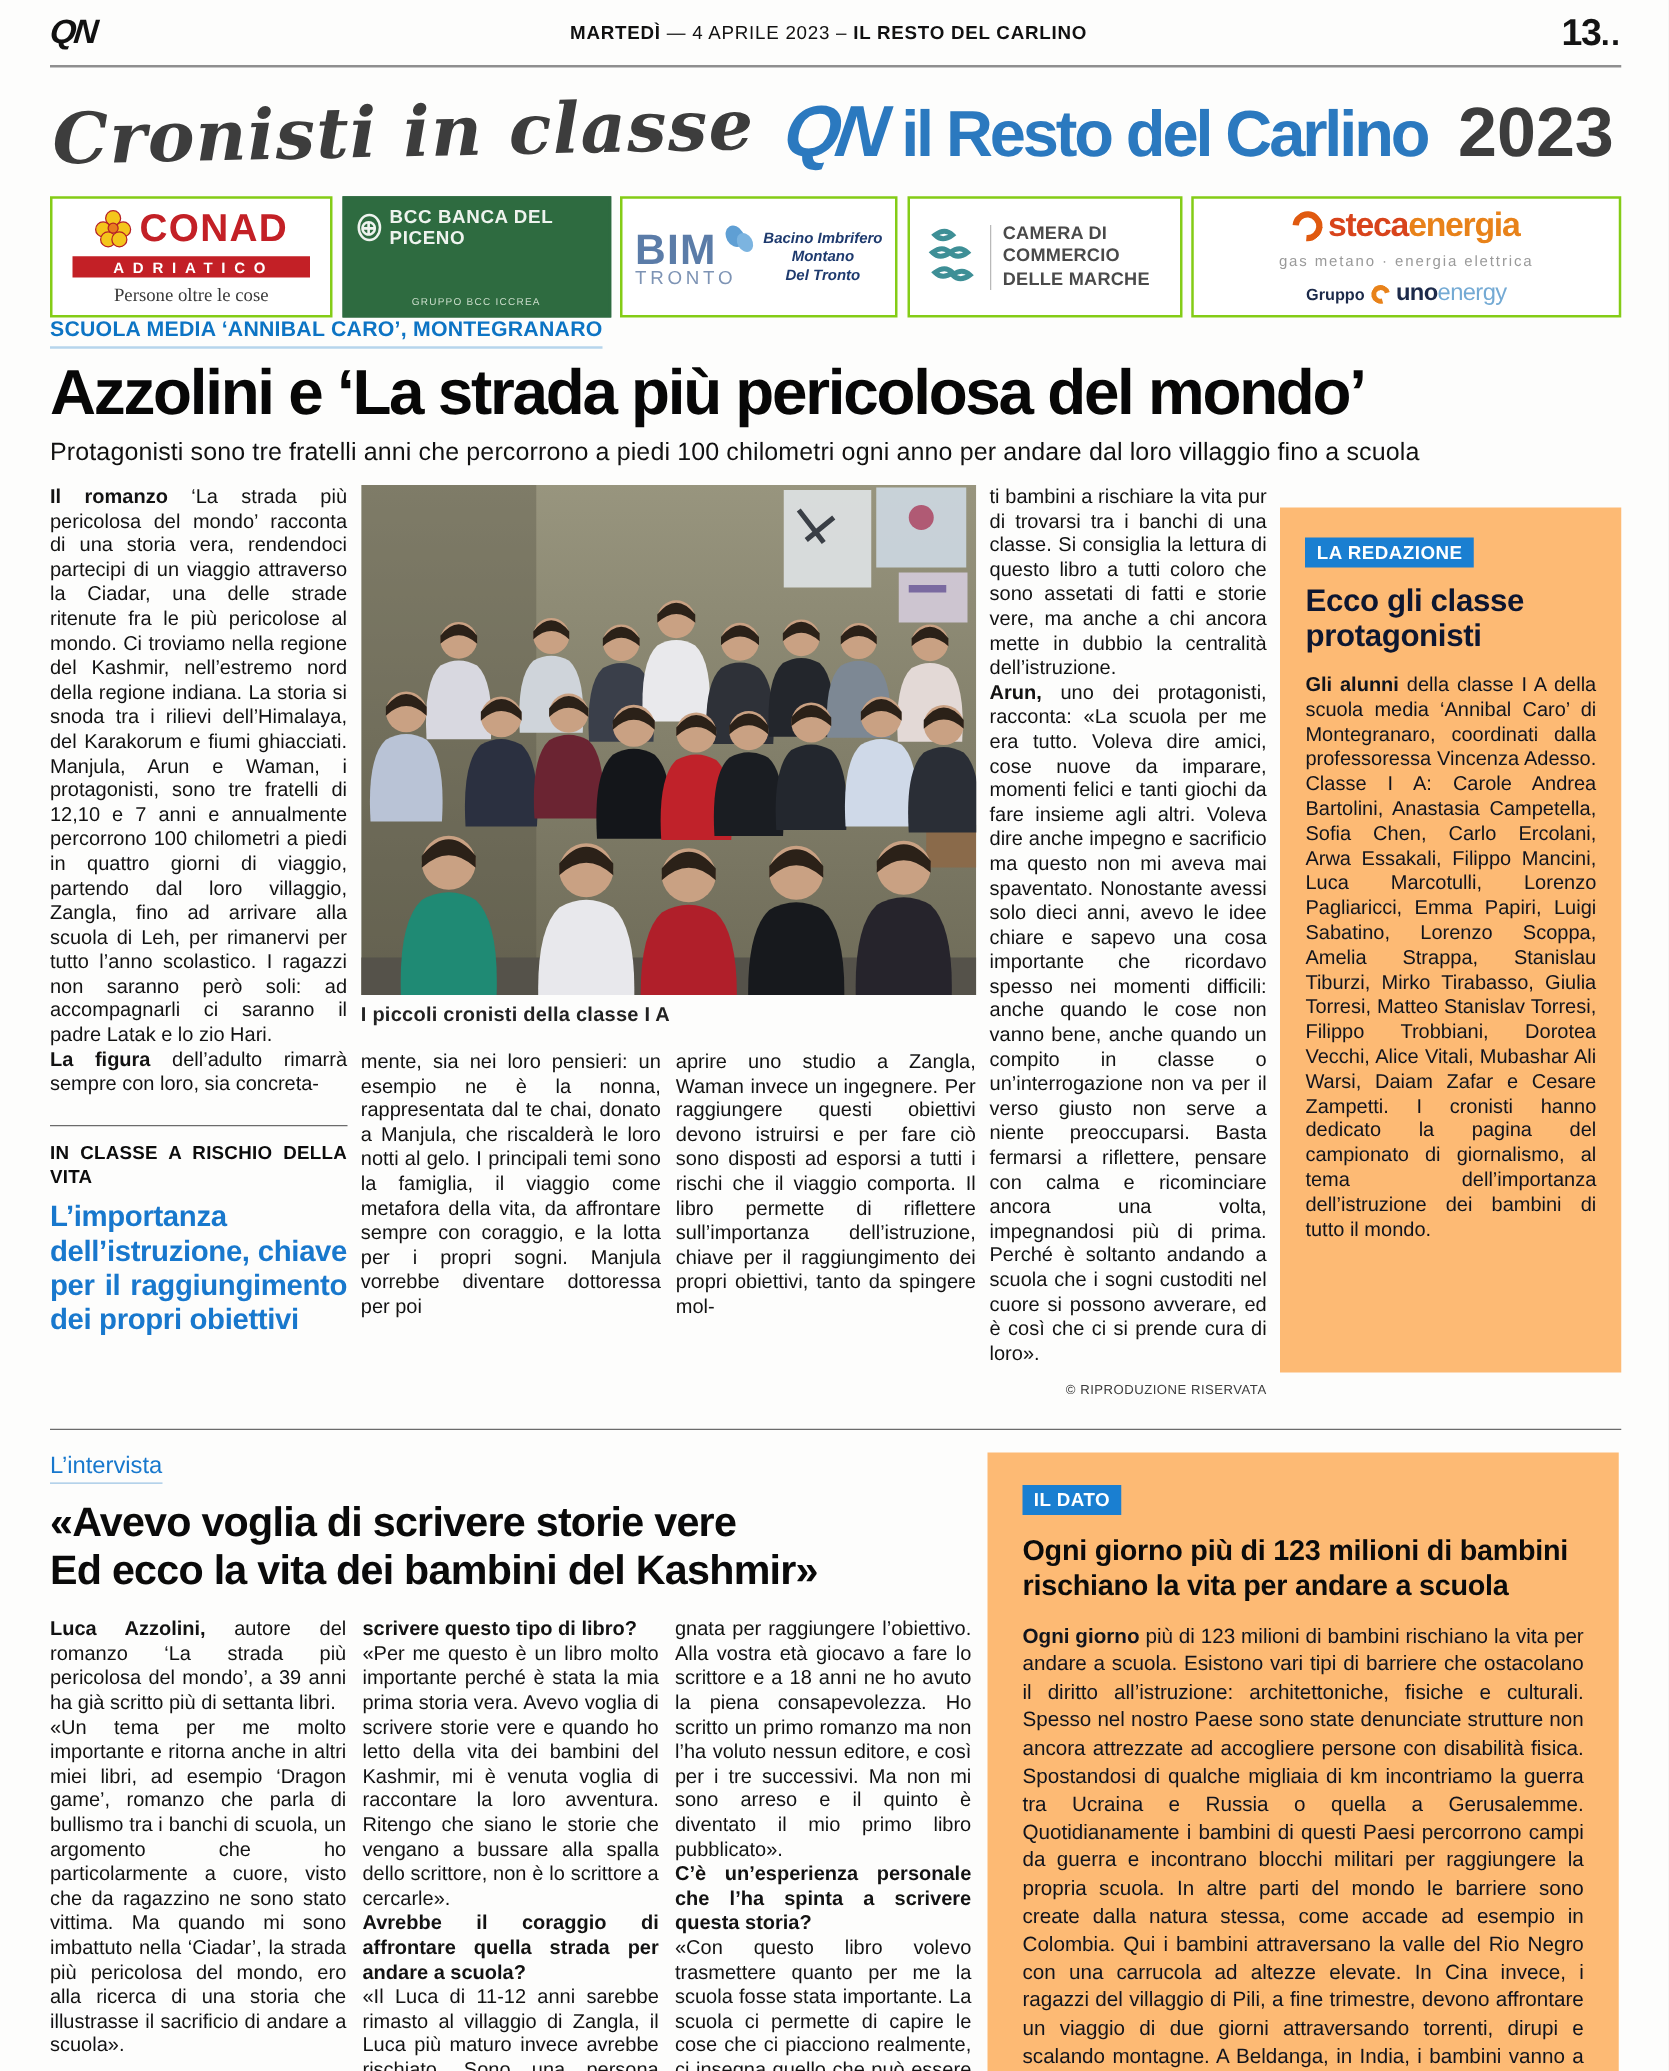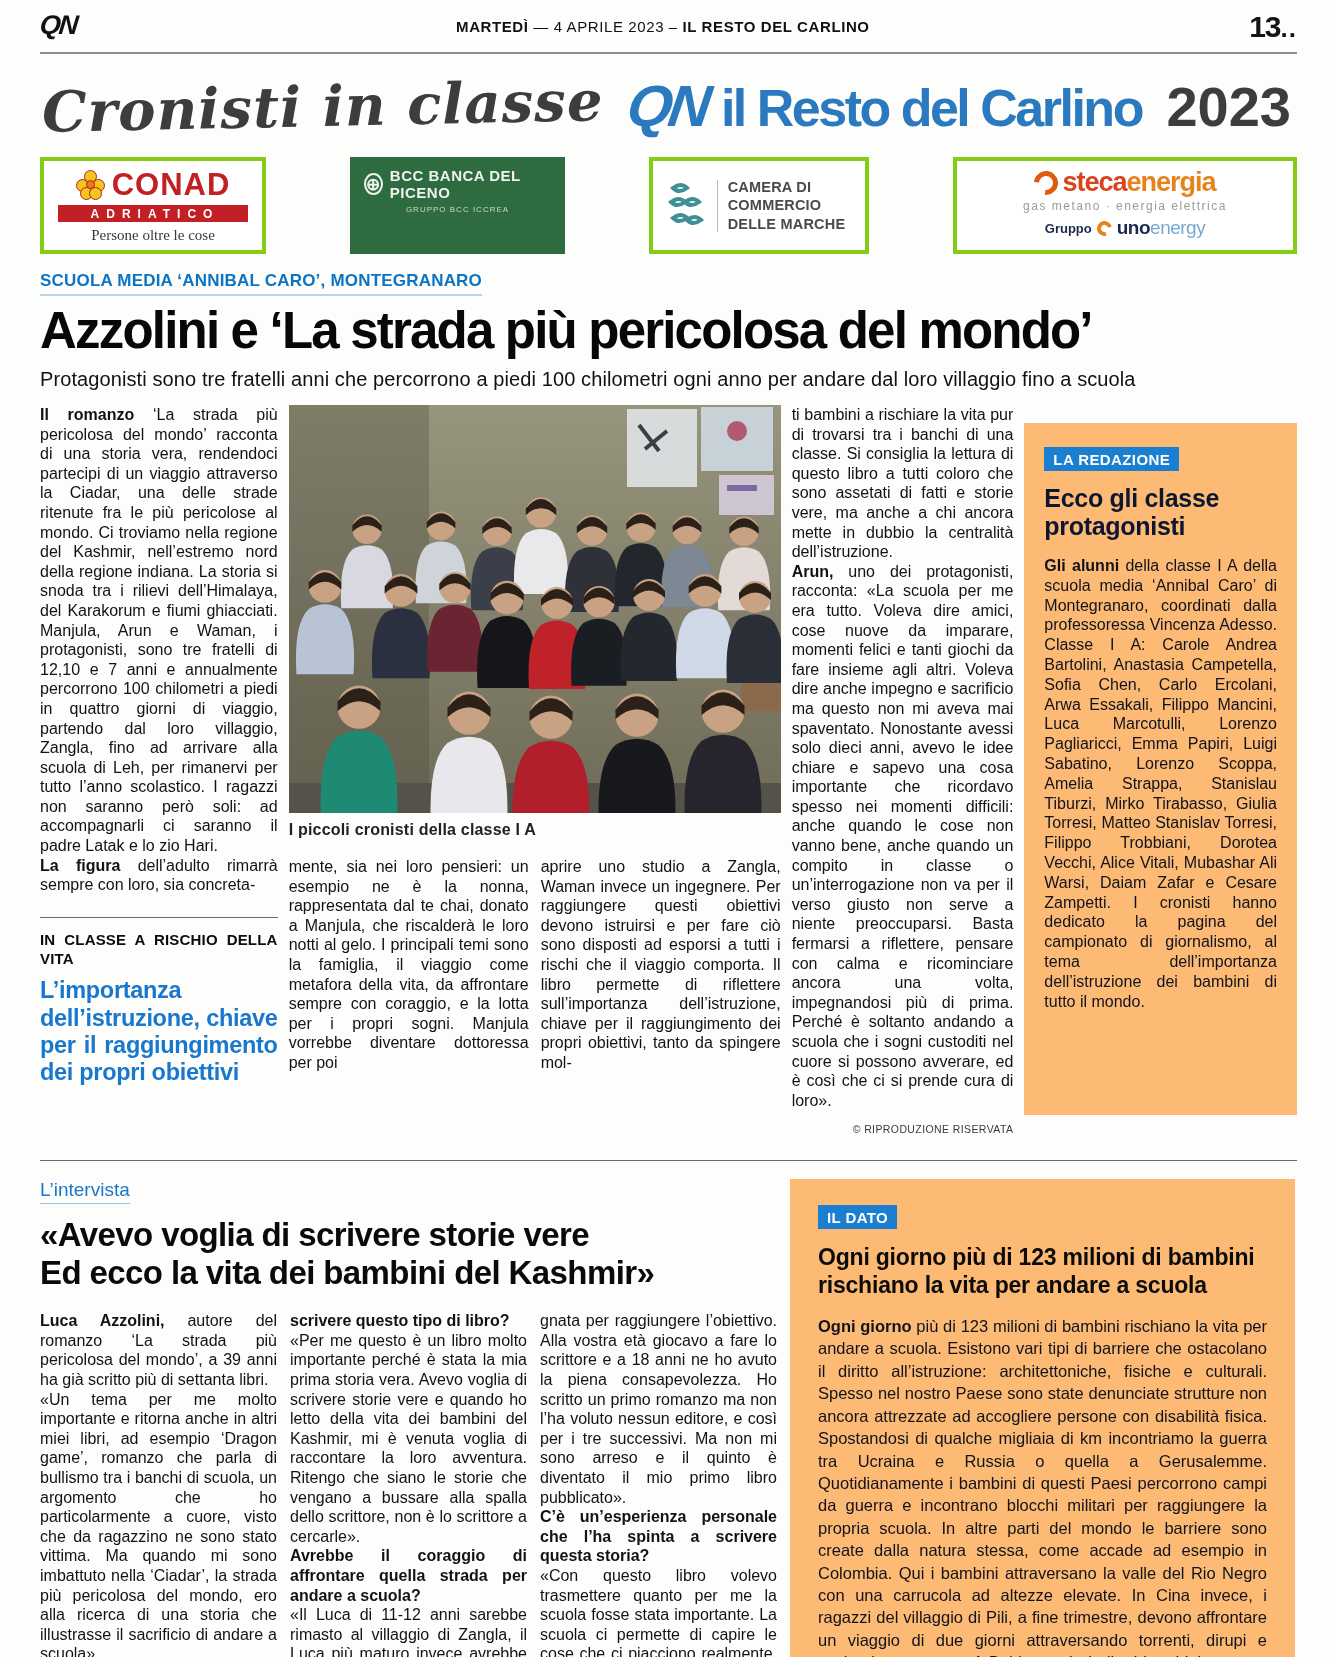--- a/index.html
+++ b/index.html
@@ -21,21 +21,21 @@
   
   .masthead { display:flex; align-items:baseline; justify-content:space-between; padding:18px 6px 6px 2px; }
   .script-title { font-family:"DejaVu Serif", serif; font-style:italic; font-weight:bold; font-size:56px; color:#3d3d3d; letter-spacing:1px; transform:rotate(-1.2deg); }
   .brand-group { display:flex; align-items:baseline; gap:14px; }
   .qn-blue { font-size:58px; font-weight:bold; font-style:italic; color:#2b79bf; letter-spacing:-4px; transform:skewX(-8deg); }
   .brand-name { font-size:52px; font-weight:bold; color:#2b79bf; letter-spacing:-2.5px; }
   .year { font-size:56px; font-weight:bold; color:#3d3d3d; letter-spacing:0px; font-stretch:condensed; }
 
   
   .sponsors { display:flex; justify-content:space-between; margin-top:12px; height:97px; }
-  .sp { border:4px solid #84cc16; background:#fff; display:flex; align-items:center; justify-content:flex-start; padding:6px 10px; }
+  .sp { border:2px solid #84cc16; background:#fff; display:flex; align-items:center; justify-content:space-between; padding:6px 10px; }
   .sp-conad { width:226px; flex-direction:column; }
   .conad-row { display:flex; align-items:center; gap:6px; }
   .flower { width:30px; height:30px; position:relative; }
   .flower i { position:absolute; width:13px; height:13px; background:#f4c61b; border-radius:50%; border:1.5px solid #b52025; }
   .flower i:nth-child(1){left:8px;top:0;} .flower i:nth-child(2){left:0;top:9px;} .flower i:nth-child(3){left:16px;top:9px;} .flower i:nth-child(4){left:4px;top:17px;} .flower i:nth-child(5){left:13px;top:17px;}
   .flower .c { position:absolute; left:10px; top:10px; width:9px; height:9px; background:#e87b1e; border-radius:50%; border:1px solid #b52025; }
   .conad-name { font-size:31px; font-weight:bold; color:#c32026; letter-spacing:1px; }
   .conad-band { background:#c32026; color:#fff; font-size:12px; font-weight:bold; letter-spacing:7px; padding:2px 8px 1px 12px; margin-top:2px; width:190px; text-align:center; }
   .conad-tag { font-family:"Liberation Serif", serif; font-size:15px; color:#3a3a3a; margin-top:5px; }
   .sp-bcc { width:215px; background:#2e6b40; border-color:#2e6b40; flex-direction:column; }
@@ -58,21 +58,21 @@
   .steca-a { font-size:27px; font-weight:bold; color:#d8441c; letter-spacing:-1px; }
   .steca-b { font-size:27px; font-weight:bold; color:#e8821a; letter-spacing:-1px; }
   .steca-sub { font-size:12px; color:#9a9a9a; letter-spacing:1.5px; margin-top:1px; }
   .uno-row { display:flex; align-items:center; gap:5px; margin-top:4px; }
   .uno-gruppo { font-size:13px; font-weight:bold; color:#1c2a4a; }
   .uno-dot { width:15px; height:15px; border:4px solid #e8821a; border-right-color:transparent; border-radius:50%; transform:rotate(30deg); }
   .uno-a { font-size:19px; font-weight:bold; color:#1c2a4a; letter-spacing:-.5px; }
   .uno-b { font-size:19px; color:#74aad4; letter-spacing:-.5px; }
 
   
-  .kicker { display:inline-block; margin-top:17px; font-size:17px; font-weight:bold; color:#0d74c4; letter-spacing:.2px; border-bottom:2px solid #b6d5ec; padding-bottom:3px; }
+  .kicker { display:inline-block; font-size:17px; font-weight:bold; color:#0d74c4; letter-spacing:.2px; border-bottom:2px solid #b6d5ec; padding-bottom:3px; }
   .headline { margin-top:9px; font-size:51px; font-weight:bold; color:#070707; letter-spacing:-1.8px; line-height:1.0; }
   .standfirst { margin-top:12px; font-size:20px; color:#111; letter-spacing:.1px; }
 
   
   .mainrow { display:flex; gap:11px; margin-top:14px; }
   .bodytxt { font-size:16px; line-height:19.6px; text-align:justify; color:#121212; }
   .bodytxt p { margin:0; }
   .col1 { width:239px; }
   .colmid { width:492px; }
   .col4 { width:223px; }
@@ -149,20 +149,35 @@
     </div>
 
     <div class="sp sp-bcc">
       <div class="bcc-row">
         <span class="bcc-logo">⊕</span>
         <span>BCC  BANCA DEL PICENO</span>
       </div>
       <div class="bcc-sub">GRUPPO BCC ICCREA</div>
     </div>
 
+    <div class="sp sp-bim">
+      <div class="bim-left">
+        <div class="bim-big">BIM</div>
+        <div class="bim-sub">TRONTO</div>
+        <svg class="butterfly" viewBox="0 0 26 26">
+          <ellipse cx="9" cy="10" rx="7" ry="9" fill="#5f9fd4" transform="rotate(-30 9 10)"></ellipse>
+          <ellipse cx="17" cy="15" rx="6" ry="8" fill="#7cb4e0" transform="rotate(-30 17 15)"></ellipse>
+        </svg>
+      </div>
+      <div class="bim-right">
+        <div>Bacino Imbrifero</div>
+        <div>Montano</div>
+        <div>Del Tronto</div>
+      </div>
+    </div>
 
     <div class="sp sp-cam">
       <svg class="cam-icon" width="44" height="52" viewBox="0 0 44 52">
         <g fill="none" stroke="#3e8f96" stroke-width="4" stroke-linecap="round">
           <path d="M10 8 q8 -6 14 0 q-8 6 -14 0 z"></path>
           <path d="M8 22 q8 -6 14 0 q-8 6 -14 0 z"></path>
           <path d="M22 22 q8 -6 14 0 q-8 6 -14 0 z"></path>
           <path d="M10 38 q8 -6 14 0 q-8 6 -14 0 z"></path>
           <path d="M24 40 q8 -6 14 0 q-8 6 -14 0 z"></path>
         </g>

